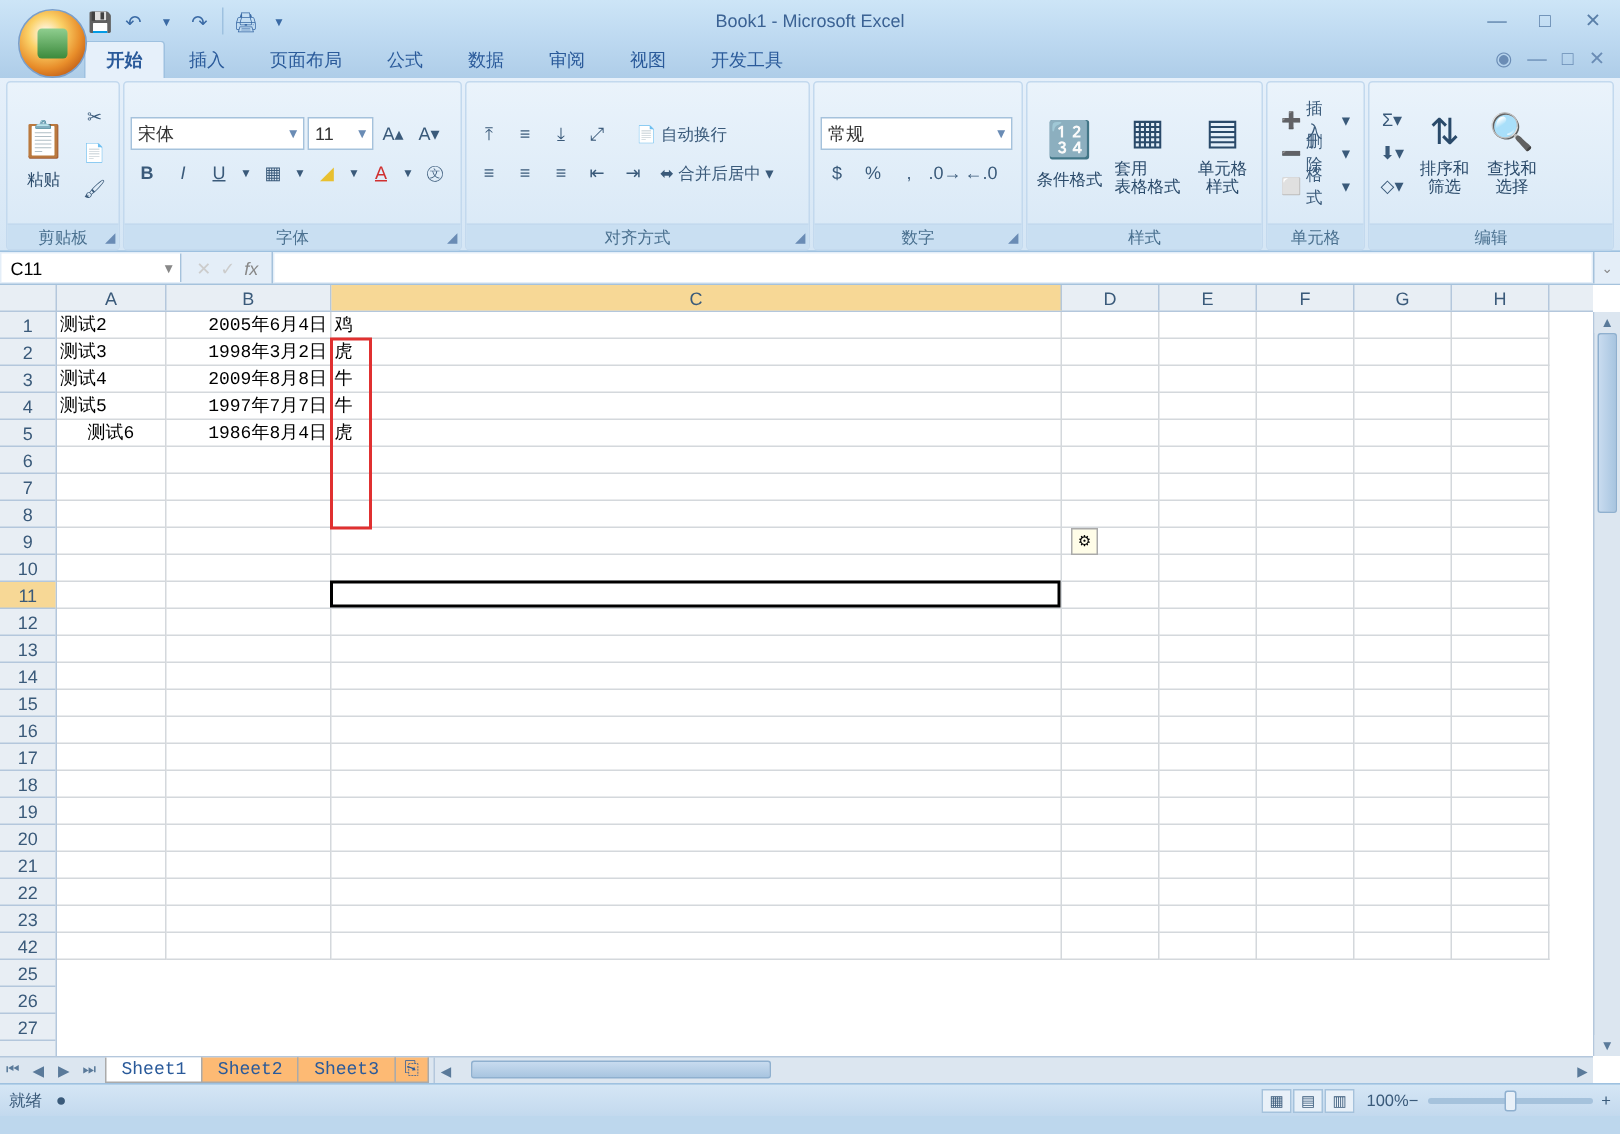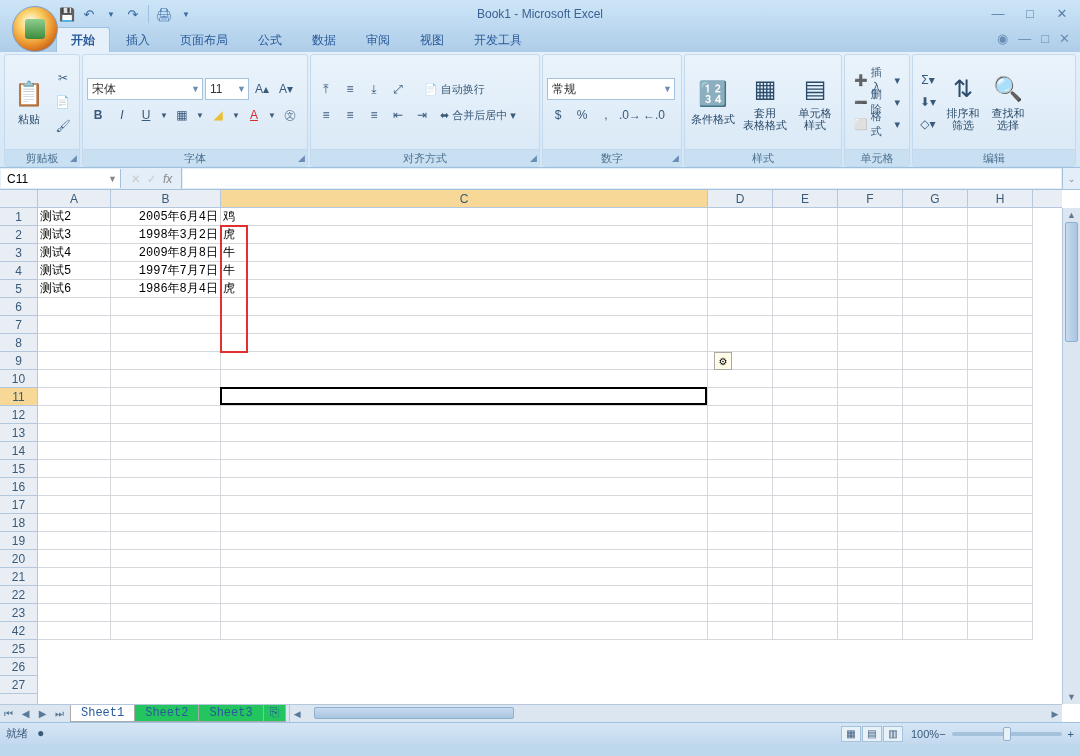--- a/index.html
+++ b/index.html
@@ -61,21 +61,21 @@
 .cell.ralign { text-align: right; }
 .redbox { position: absolute; border: 2px solid #e03030; pointer-events:none; }
 .selcell { position: absolute; border: 2px solid #000; pointer-events:none; }
 .vscroll { position: absolute; top: 18px; right: 0; width: 18px; bottom: 18px; background: #dce6f0; border-left:1px solid #b4c7dc;}
 .vscroll .thumb { position:absolute; top:14px; left:2px; right:2px; height:120px; background: linear-gradient(90deg,#c8dbef,#a8c5e0); border:1px solid #8fb0cf; border-radius:2px;}
 .vscroll .arr { position:absolute; left:0;right:0;height:14px;display:flex;align-items:center;justify-content:center;color:#5a7a9a;font-size:9px;background:#dce6f0;}
 .hscroll-row { position: absolute; bottom: 0; left: 0; right: 18px; height: 18px; display: flex; background: #dce6f0; border-top:1px solid #b4c7dc;}
 .tabnav { display: flex; align-items: center; width:70px; }
 .tabnav span { width: 17px; text-align: center; color: #5a7a9a; font-size: 10px; }
 .sheettabs { display: flex; align-items: end; height: 100%; }
-.sheettab { padding: 1px 10px; font-size: 12px; background: #22c55e; border:1px solid #aaa; border-top:none; margin-right:-1px; font-family:"Courier New",monospace; color:#2a5a9a;}
+.sheettab { padding: 1px 10px; font-size: 12px; background: #fdba74; border:1px solid #aaa; border-top:none; margin-right:-1px; font-family:"Courier New",monospace; color:#2a5a9a;}
 .sheettab.active { background: #fff; font-weight: normal; }
 .sheettab.new { padding: 1px 6px; }
 .hscroll { flex: 1; position: relative; margin-left:4px; border-left:1px solid #b4c7dc;}
 .hscroll .thumb { position:absolute; top:2px; left:24px; height:12px; width:200px; background: linear-gradient(#c8dbef,#a8c5e0); border:1px solid #8fb0cf; border-radius:2px;}
 .hscroll .arr { position:absolute; top:0;bottom:0;width:14px;display:flex;align-items:center;justify-content:center;color:#5a7a9a;font-size:9px;}
 .smarttag { position:absolute; width:18px;height:18px; border:1px solid #aaa; background:#fffde8; display:flex;align-items:center;justify-content:center;font-size:10px;}
 
 
 .statusbar { height: 22px; background: linear-gradient(#d5e6f5,#c3d9ee); display: flex; align-items: center; padding: 0 6px; font-size: 11px; color: #3a5a7a; border-top:1px solid #9ec1e0;}
 .statusbar .spacer { flex: 1; }
@@ -238,21 +238,21 @@
   </div>
 
   <div class="group" style="width:158px">
     <div class="group-body">
       <div class="bigbtn" style="width:48px">
           <div class="bicon">🔢</div>
           <span>条件格式</span>
         </div>
       <div class="bigbtn" style="width:50px">
           <div class="bicon">▦</div>
-          <span style="white-space:pre-line;text-align:center;line-height:1.1">套用
+          <span style="white-space:pre-line;text-align:left;line-height:1.1">套用
 表格格式</span>
         </div>
       <div class="bigbtn" style="width:44px">
           <div class="bicon">▤</div>
           <span style="white-space:pre-line;text-align:center;line-height:1.1">单元格
 样式</span>
         </div>
     </div>
     <div class="group-label">样式</div>
   </div>
@@ -380,21 +380,21 @@
         <div class="cell" style="width: 73px;">测试5</div>
         <div class="cell ralign" style="width: 110px;">1997年7月7日</div>
         <div class="cell" style="width: 487px;">牛</div>
         <div class="cell" style="width: 65px;"></div>
         <div class="cell" style="width: 65px;"></div>
         <div class="cell" style="width: 65px;"></div>
         <div class="cell" style="width: 65px;"></div>
         <div class="cell" style="width: 65px;"></div>
       </div>
       <div class="crow">
-        <div class="cell" style="width: 73px;">测试6</div>
+        <div class="cell" style="width: 73px; text-align: center;">测试6</div>
         <div class="cell ralign" style="width: 110px;">1986年8月4日</div>
         <div class="cell" style="width: 487px;">虎</div>
         <div class="cell" style="width: 65px;"></div>
         <div class="cell" style="width: 65px;"></div>
         <div class="cell" style="width: 65px;"></div>
         <div class="cell" style="width: 65px;"></div>
         <div class="cell" style="width: 65px;"></div>
       </div>
       <div class="crow">
         <div class="cell" style="width: 73px;"></div>

